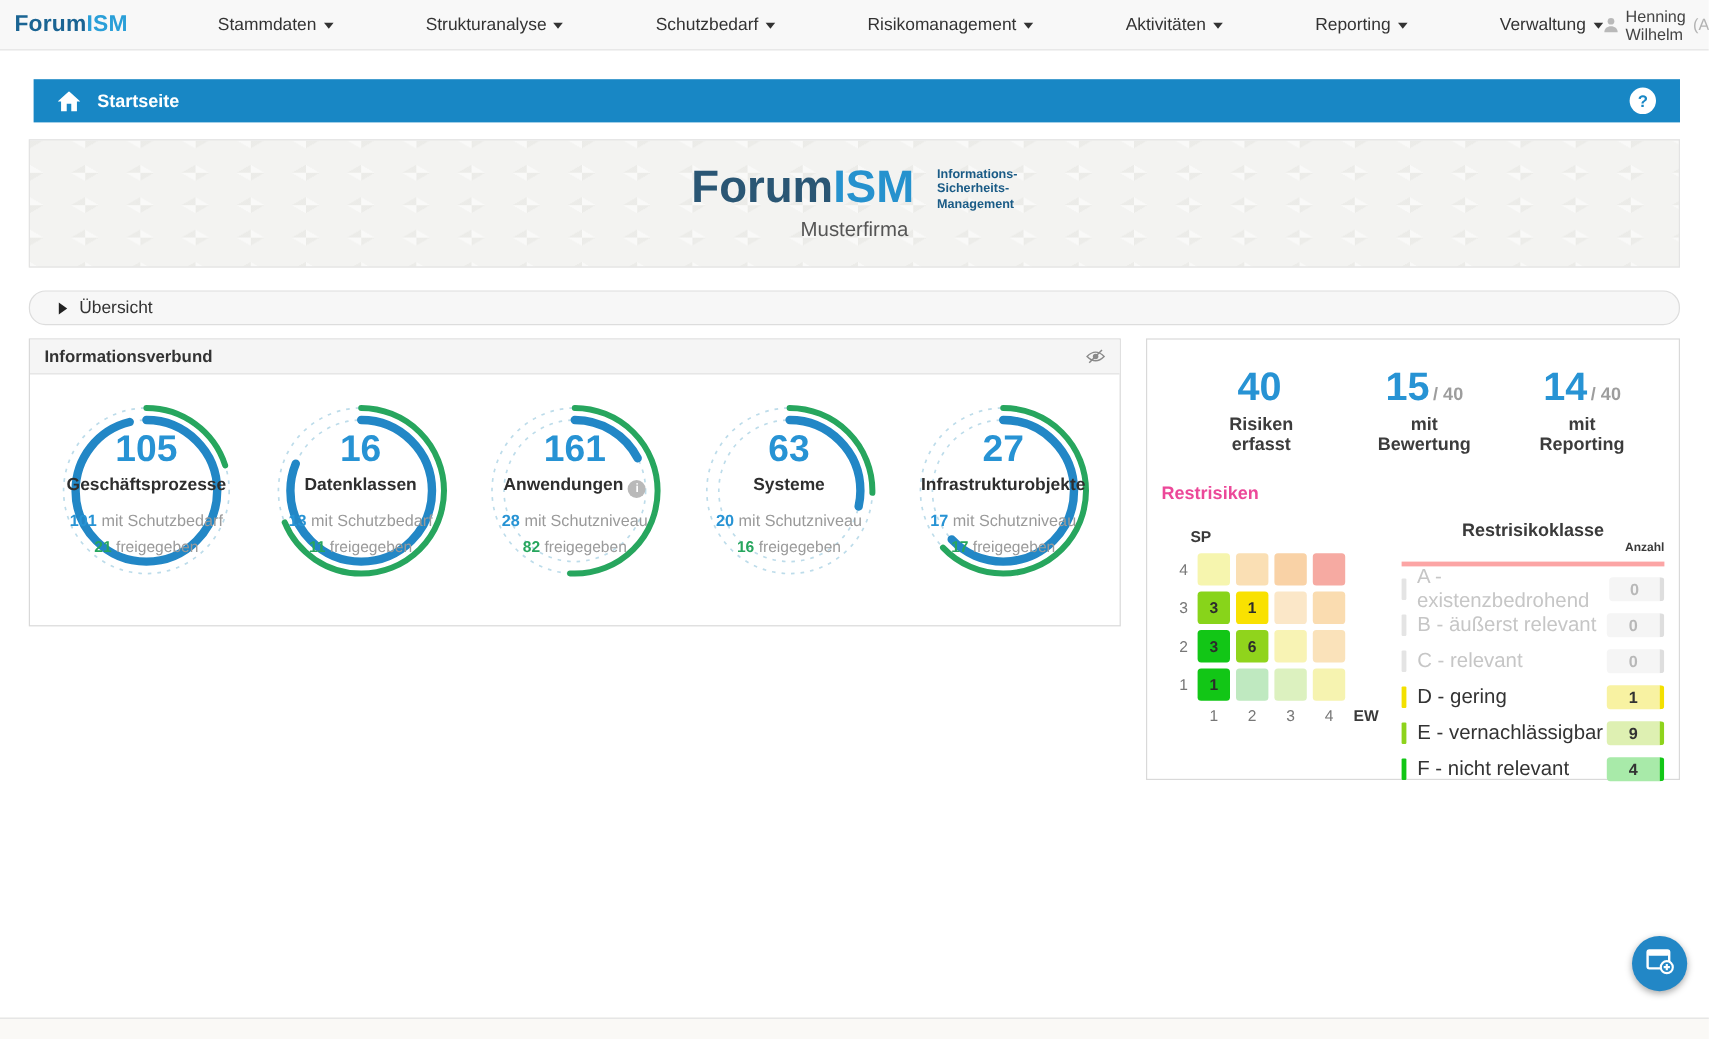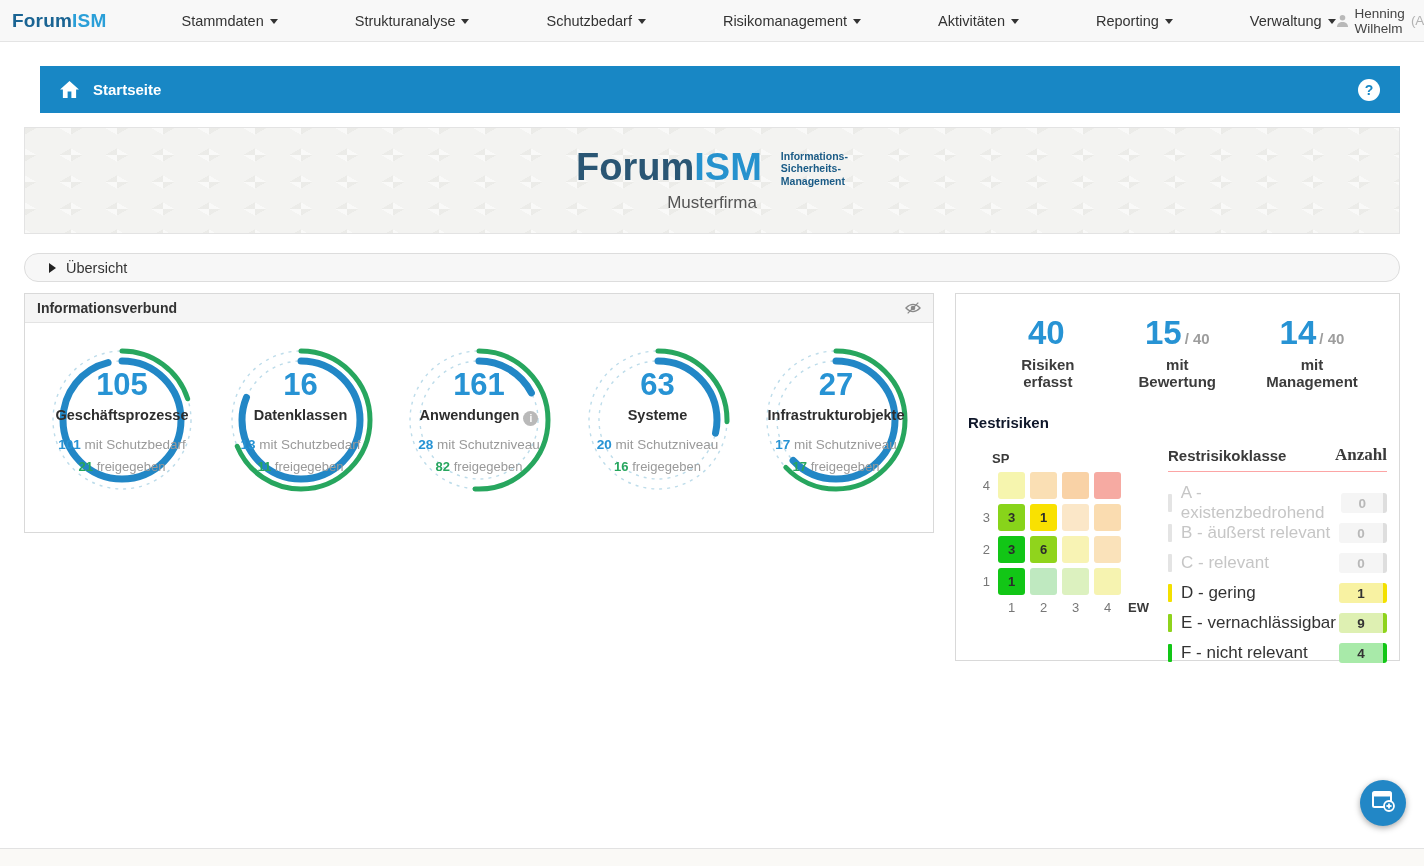--- a/index.html
+++ b/index.html
@@ -12,21 +12,21 @@
   .logo .p2 { color:#2a9fd8; }
   .nav-menu { display:flex; align-items:center; gap:32px; flex:1; }
   .nav-item { display:flex; align-items:center; gap:6px; font-size:14.5px; color:#333; cursor:pointer;margin-left:45px; }
   .caret { width:0; height:0; border-left:4px solid transparent; border-right:4px solid transparent; border-top:5px solid #333; margin-top:2px; }
   .user-area { display:flex; align-items:center; gap:6px; font-size:13.5px; color:#444; margin-right:14px; cursor:pointer; }
   .user-icon { width:13px; height:13px; display:inline-block; }
   .user-role { color:#b3b3b3; }
   .search-btn { width:34px; height:30px; background:#fff; border:1px solid #c9c9c9; border-radius:3px; display:flex; align-items:center; justify-content:center; cursor:pointer; }
 
   
-  .titlebar { margin:24px 24px 0 40px; height:47px; background:#1887c5; display:flex; align-items:center; padding:0 20px; }
+  .titlebar { margin:24px 24px 0 28px; height:36px; background:#1887c5; display:flex; align-items:center; padding:0 20px; }
   .home-icon { margin-right:14px; display:flex; }
   .titlebar-label { color:#fff; font-size:15px; font-weight:bold; }
   .help-btn { margin-left:auto; width:22px; height:22px; border-radius:50%; background:#fff; color:#1887c5; font-size:14px; font-weight:bold; display:flex; align-items:center; justify-content:center; cursor:pointer; }
 
   
   .hero { margin:14px 24px 0 24px; height:107px; background:#f3f3f1; border:1px solid #e3e3e3; display:flex; flex-direction:column; align-items:center; justify-content:center;
     background-image:
       linear-gradient(30deg, rgba(255,255,255,.5) 12%, transparent 12.5%, transparent 87%, rgba(255,255,255,.5) 87.5%),
       linear-gradient(150deg, rgba(228,228,224,.5) 12%, transparent 12.5%, transparent 87%, rgba(228,228,224,.5) 87.5%);
     background-size:46px 27px; }
@@ -64,37 +64,37 @@
   .num-blue { color:#2793d4; font-weight:bold; }
   .num-green { color:#27a65e; font-weight:bold; }
   .info-i { display:inline-flex; align-items:center; justify-content:center; width:15px; height:15px; border-radius:50%; background:#b9b9b9; color:#fff; font-size:10px; font-weight:bold; margin-left:4px; vertical-align:-2px; cursor:pointer; }
 
   .risk-panel { width:445px; height:368px; }
   .risk-stats { display:flex; justify-content:flex-start; padding:22px 34px 18px 44px;gap:35px; }
   .risk-stat { text-align:center; }
   .risk-stat-value { font-size:33px; font-weight:bold; color:#2793d4; line-height:1; }
   .risk-stat-suffix { font-size:15px; font-weight:bold; color:#9d9d9d; margin-left:3px; }
   .risk-stat-label { font-size:15px; font-weight:bold; color:#3c3c3c; margin-top:7px; }
-  .restrisiken-title { font-size:15px; font-weight:bold; color:#0f172a; padding:6px 0 0 12px; }
+  .restrisiken-title { font-size:15px; font-weight:bold; color:#ec4899; padding:6px 0 0 12px; }
 
   .risk-lower { display:flex; padding:8px 12px 0 12px;justify-content:flex-end; }
 
   .matrix-wrap { width:200px; }
   .matrix-sp { font-size:13px; font-weight:bold; color:#3a3a3a; margin:12px 0 6px 24px; }
   .matrix-grid-row { display:flex; align-items:center; margin-bottom:5px; }
   .matrix-rowlabel { width:22px; text-align:right; font-size:13px; color:#777; margin-right:8px; }
   .matrix-cell { width:27px; height:27px; border-radius:3px; margin-right:5px; display:flex; align-items:center; justify-content:center; font-size:13px; font-weight:bold; color:#2c2c2c; }
   .matrix-collabels { display:flex; align-items:center; margin-top:3px; }
   .matrix-collabel { width:27px; margin-right:5px; text-align:center; font-size:13px; color:#777; }
   .matrix-ew { font-size:13px; font-weight:bold; color:#3a3a3a; margin-left:2px; }
 
   .classes-wrap { flex:1; padding-top:6px; }
-  .classes-head { display:flex; align-items:center; border-bottom:1px solid #fca5a5; padding-bottom:6px; margin-bottom:16px; }
+  .classes-head { display:flex; align-items:center; border-bottom:4px solid #fca5a5; padding-bottom:6px; margin-bottom:4px;flex-direction:column; }
   .classes-head-label { font-size:15px; font-weight:bold; color:#3a3a3a; }
-  .classes-head-count { margin-left:auto; font-size:17px; font-weight:bold; color:#3a3a3a;font-family:Liberation Serif, serif; }
+  .classes-head-count { margin-left:auto; font-size:10px; font-weight:bold; color:#3a3a3a; }
   .class-row { display:flex; align-items:center; height:30px; }
   .class-bar { width:4px; height:18px; border-radius:1px; margin-right:9px; }
   .class-label { font-size:17px; color:#333; }
   .class-label.muted { color:#c6c6c6; }
   .class-pill { margin-left:auto; width:48px; height:20px; border-radius:3px; display:flex; align-items:center; justify-content:center; font-size:13.5px; font-weight:bold; color:#333; }
   .class-pill.muted { color:#b8b8b8; }
 
   
   .fab { position:absolute; right:18px; bottom:40px; width:46px; height:46px; border-radius:50%; background:#2287c6; box-shadow:0 2px 6px rgba(0,0,0,.35); display:flex; align-items:center; justify-content:center; cursor:pointer; }
   .footer { position:absolute; left:0; bottom:0; width:100%; height:18px; background:#faf9f6; border-top:1px solid #e2e2e2; }
@@ -264,21 +264,21 @@
         <div class="risk-stat">
           <div><span class="risk-stat-value">40</span><span class="risk-stat-suffix"></span></div>
           <div class="risk-stat-label">Risiken erfasst</div>
         </div>
         <div class="risk-stat">
           <div><span class="risk-stat-value">15</span><span class="risk-stat-suffix">/ 40</span></div>
           <div class="risk-stat-label">mit Bewertung</div>
         </div>
         <div class="risk-stat">
           <div><span class="risk-stat-value">14</span><span class="risk-stat-suffix">/ 40</span></div>
-          <div class="risk-stat-label">mit Management</div>
+          <div class="risk-stat-label">mit Reporting</div>
         </div>
       </div>
     <div class="restrisiken-title">Restrisiken</div>
     <div class="risk-lower">
       <div class="matrix-wrap">
         <div class="matrix-sp">SP</div>
         <div id="matrix-grid">
             <div class="matrix-grid-row">
               <div class="matrix-rowlabel">4</div>
               <div class="matrix-cell" style="background: rgb(246, 245, 174);"></div>

